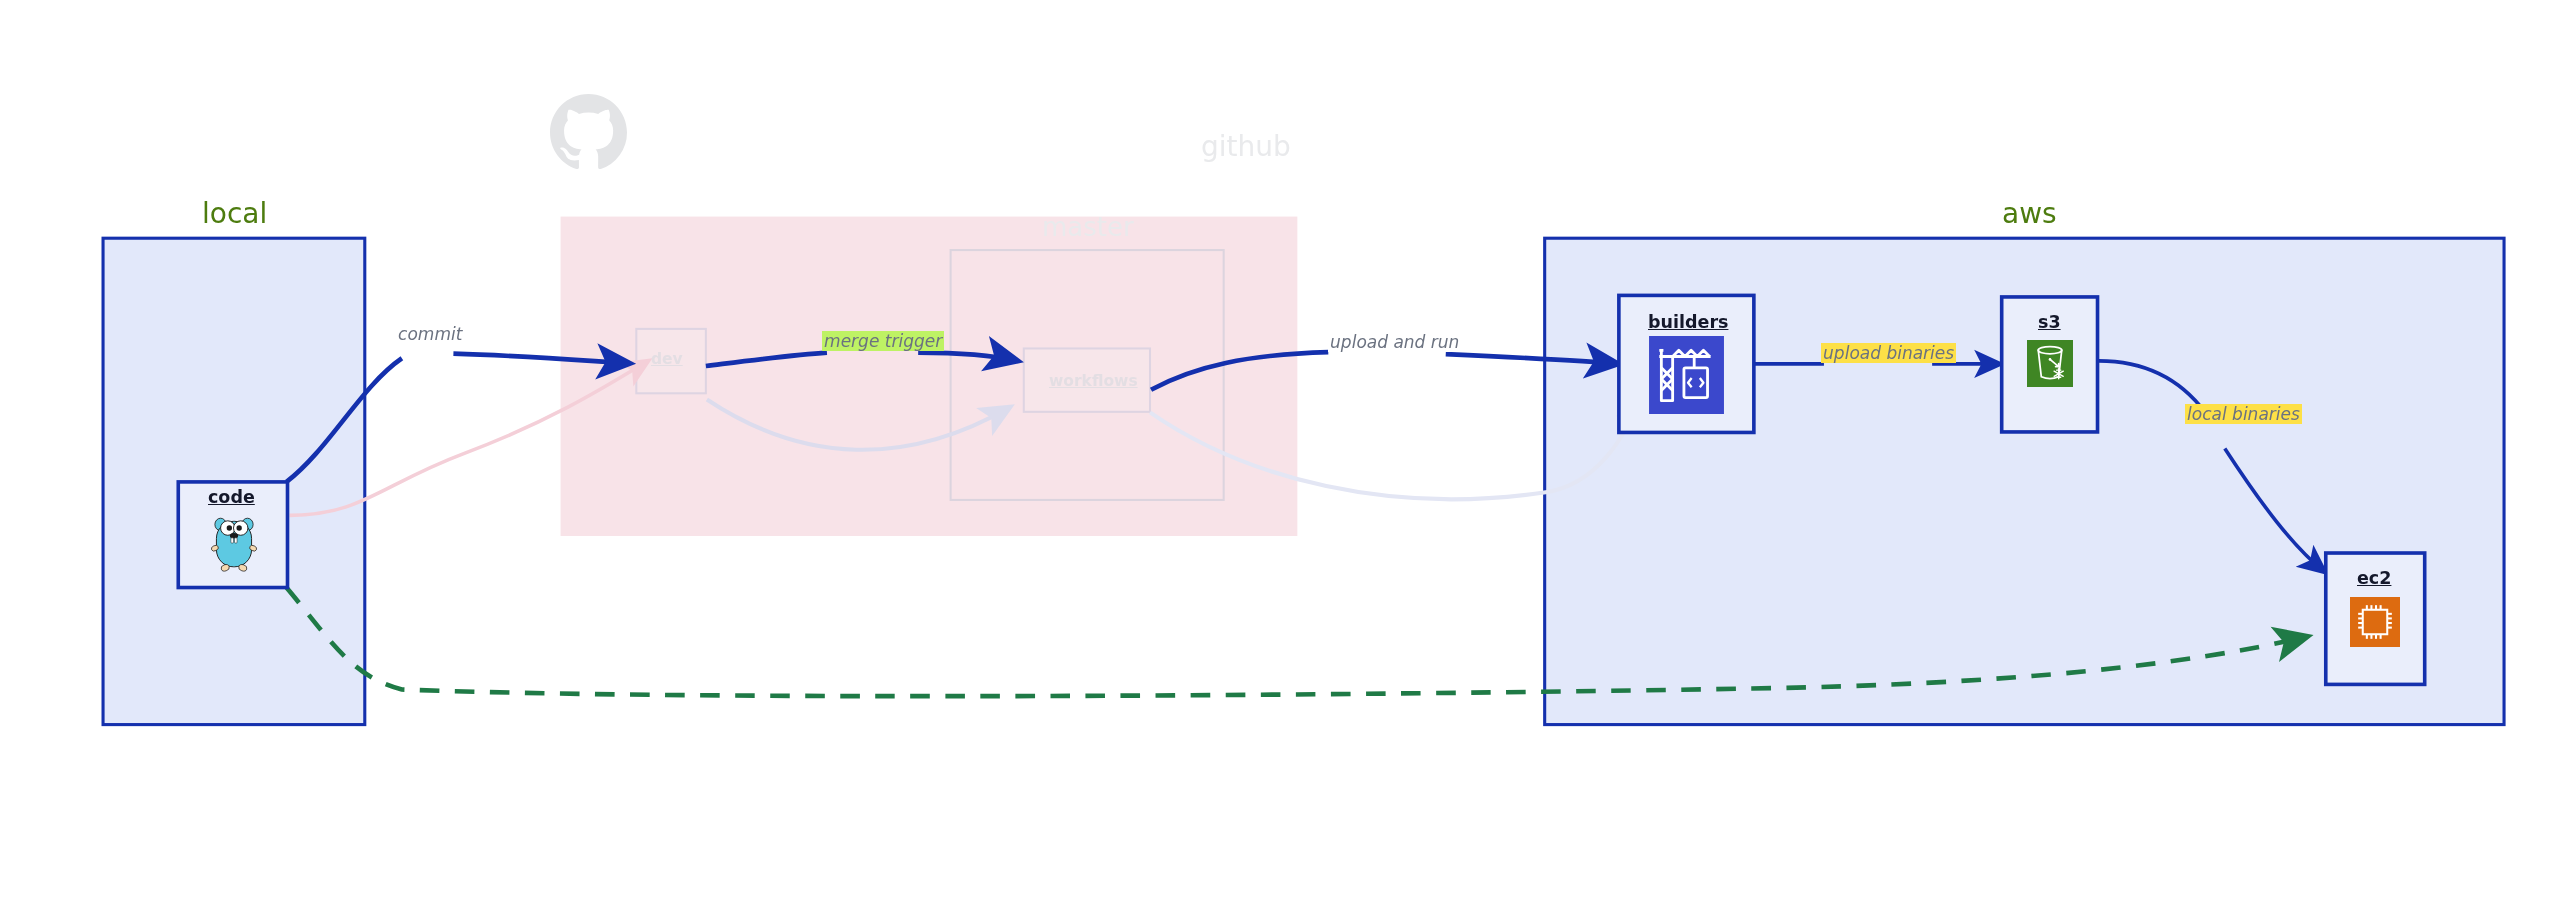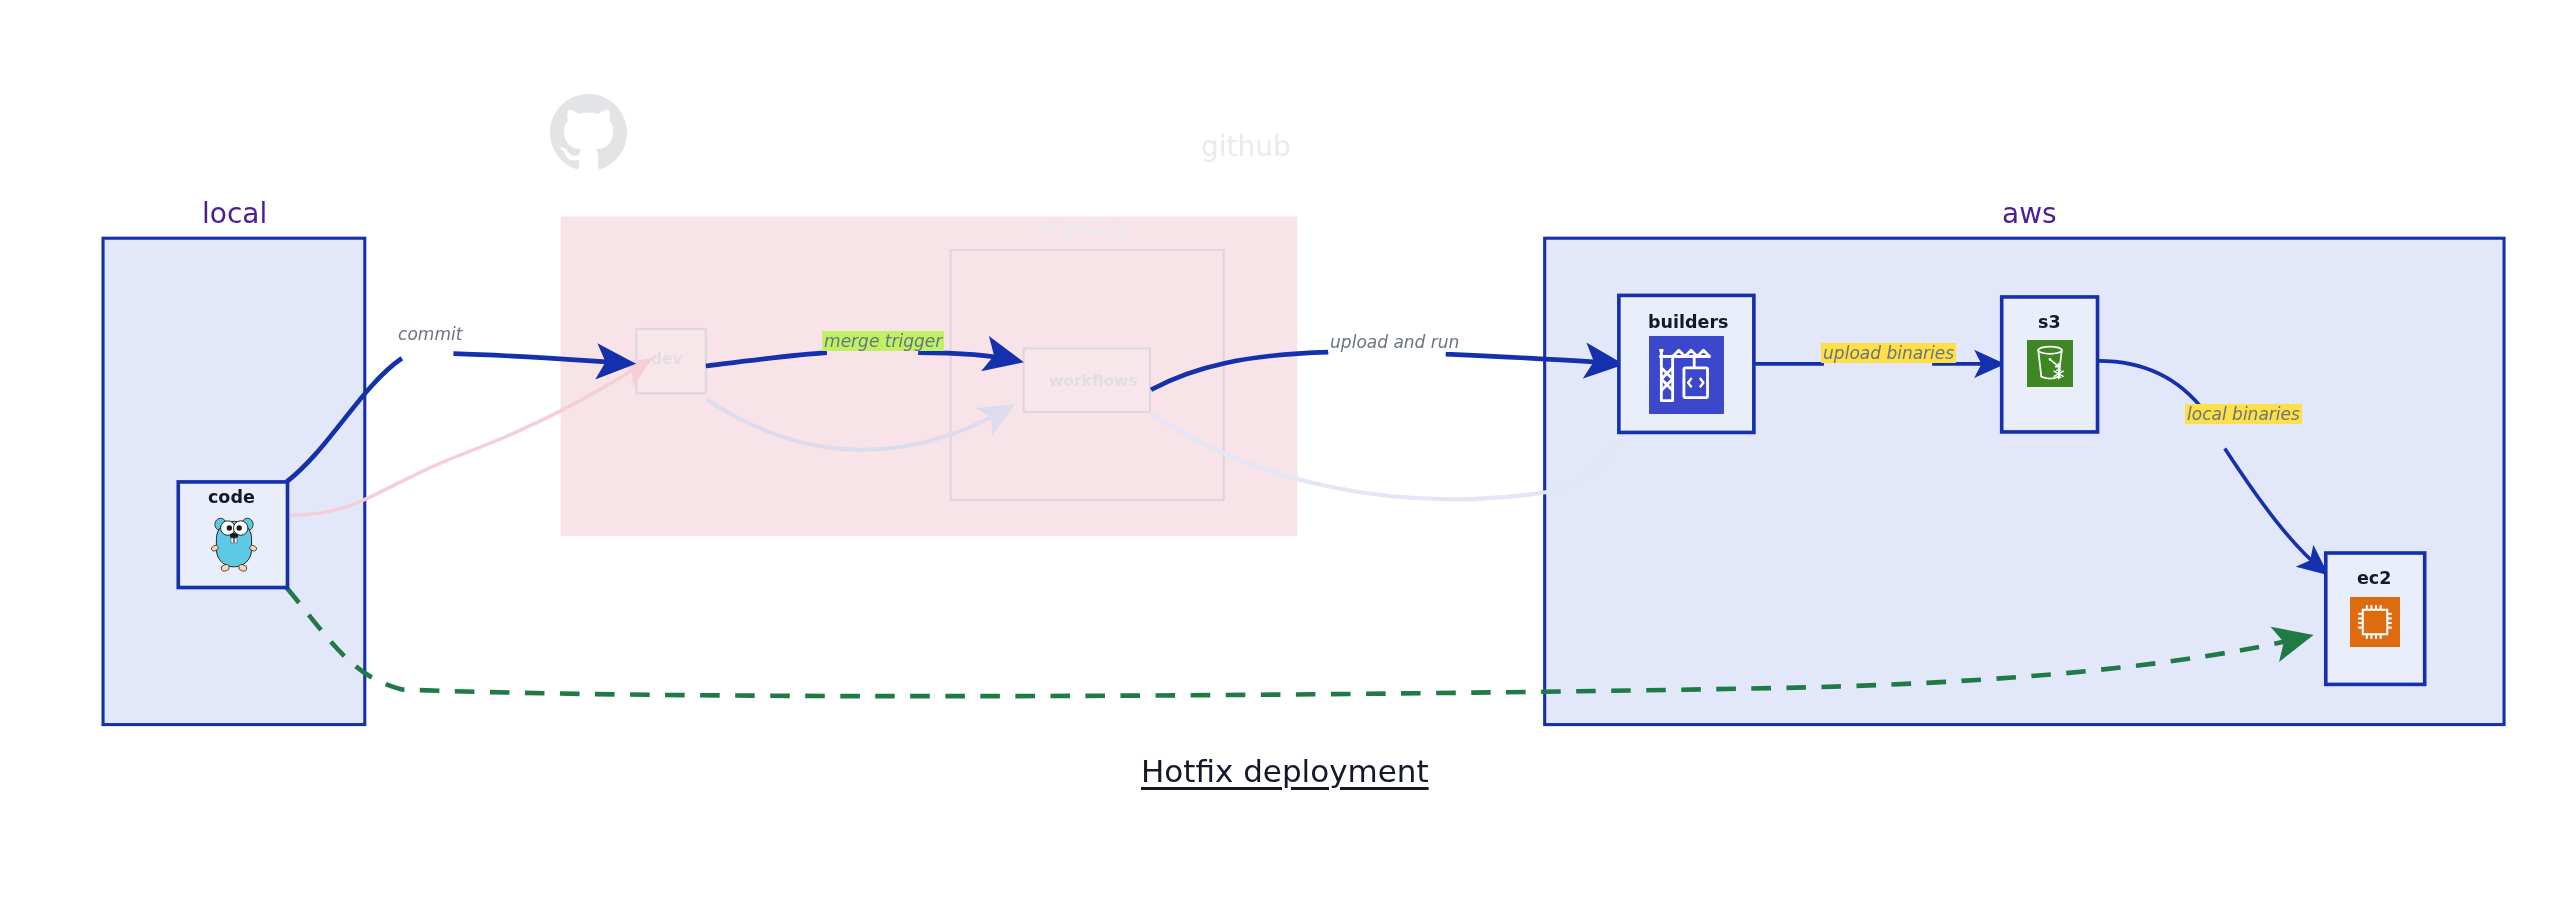--- a/index.html
+++ b/index.html
@@ -23,32 +23,33 @@
   svg.layer {
     position: absolute;
     left: 0; top: 0;
     width: 2604px;
     height: 902px;
     overflow: visible;
   }
   .group-title {
     position: absolute;
     font-size: 28px;
-    color: #4c1d95;
+    color: #4d7c0f;
     white-space: nowrap;
     font-family: "DejaVu Sans", "Liberation Sans", sans-serif;
   }
   .group-title.faded { color: #e9eaec; text-align: right; }
   .node-title {
     position: absolute;
     font-size: 17.5px;
     font-weight: bold;
     color: #14182b;
     white-space: nowrap;
     font-family: "DejaVu Sans", "Liberation Sans", sans-serif;
+    text-decoration: underline;
   }
   .node-title.faded { color: #e3dee3; }
   .edge-label {
     position: absolute;
     font-size: 17px;
     font-style: italic;
     color: #6b7280;
     white-space: nowrap;
     background: transparent;
     font-family: "DejaVu Sans", "Liberation Sans", sans-serif;
@@ -267,16 +268,15 @@
   <div class="edge-label on-white" style="left:396px; top:324px;">commit</div>
 
   <div class="edge-label on-pink" style="left:822px; top:331px;">merge trigger</div>
 
   <div class="edge-label on-white" style="left:1328px; top:332px;">upload and run</div>
 
   <div class="edge-label on-blue" style="left:1821px; top:343px;">upload binaries</div>
 
   <div class="edge-label on-blue" style="left:2185px; top:404px;">local binaries</div>
 
-  <div class="page-title" style="left:1141px; top:753px;">Hotfix deployment</div>
 
 </div>
 
 
 </body></html>

